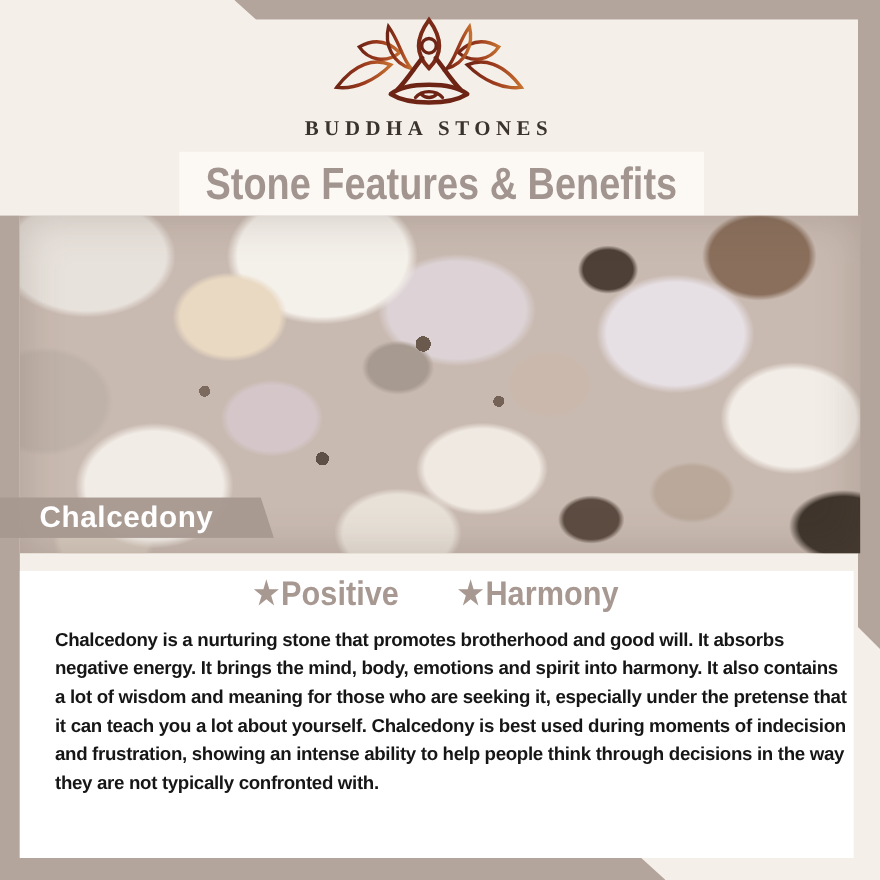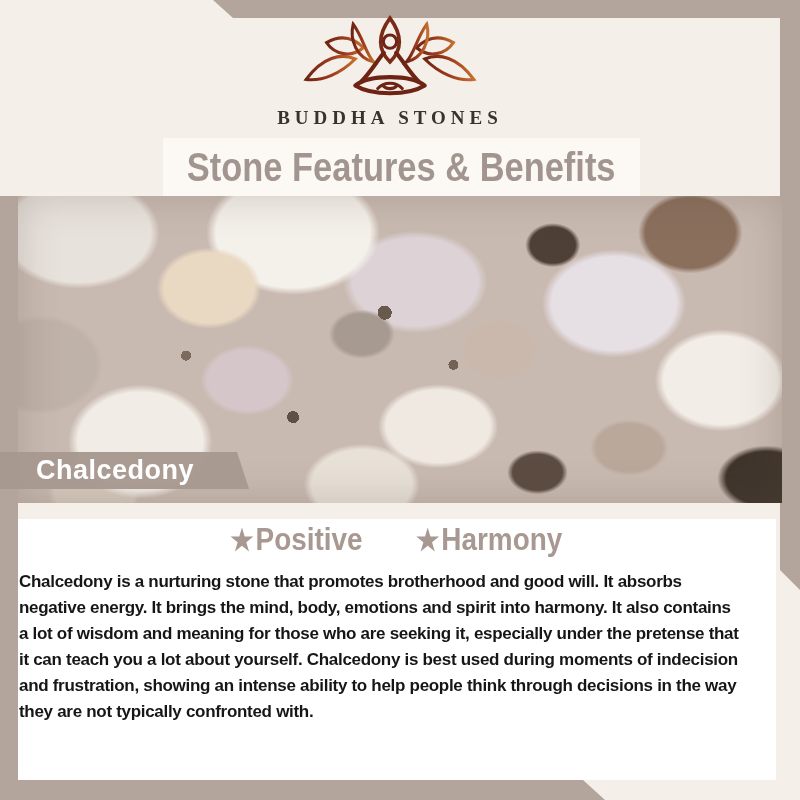--- a/index.html
+++ b/index.html
@@ -103,21 +103,21 @@
   .star-line{
     margin-top:3px;display:flex;justify-content:center;align-items:center;gap:38px;
     color:var(--accent);
   }
   .feature{
     display:flex;align-items:center;font-size:31px;font-weight:700;
     transform:scaleX(.9);white-space:nowrap;
   }
   .feature .star-icon{font-size:29px;line-height:1;margin-right:2px;}
   .description{
-    margin:11px 16px 0 1px;width:724px;
+    margin:11px 16px 0 32px;width:724px;
     font-size:17px;font-weight:700;line-height:26px;letter-spacing:-.3px;
     color:var(--body);text-align:left;
   }
 </style>
 </head>
 <body>
 
 <div class="canvas">
 
   <div class="frame-top"></div>

